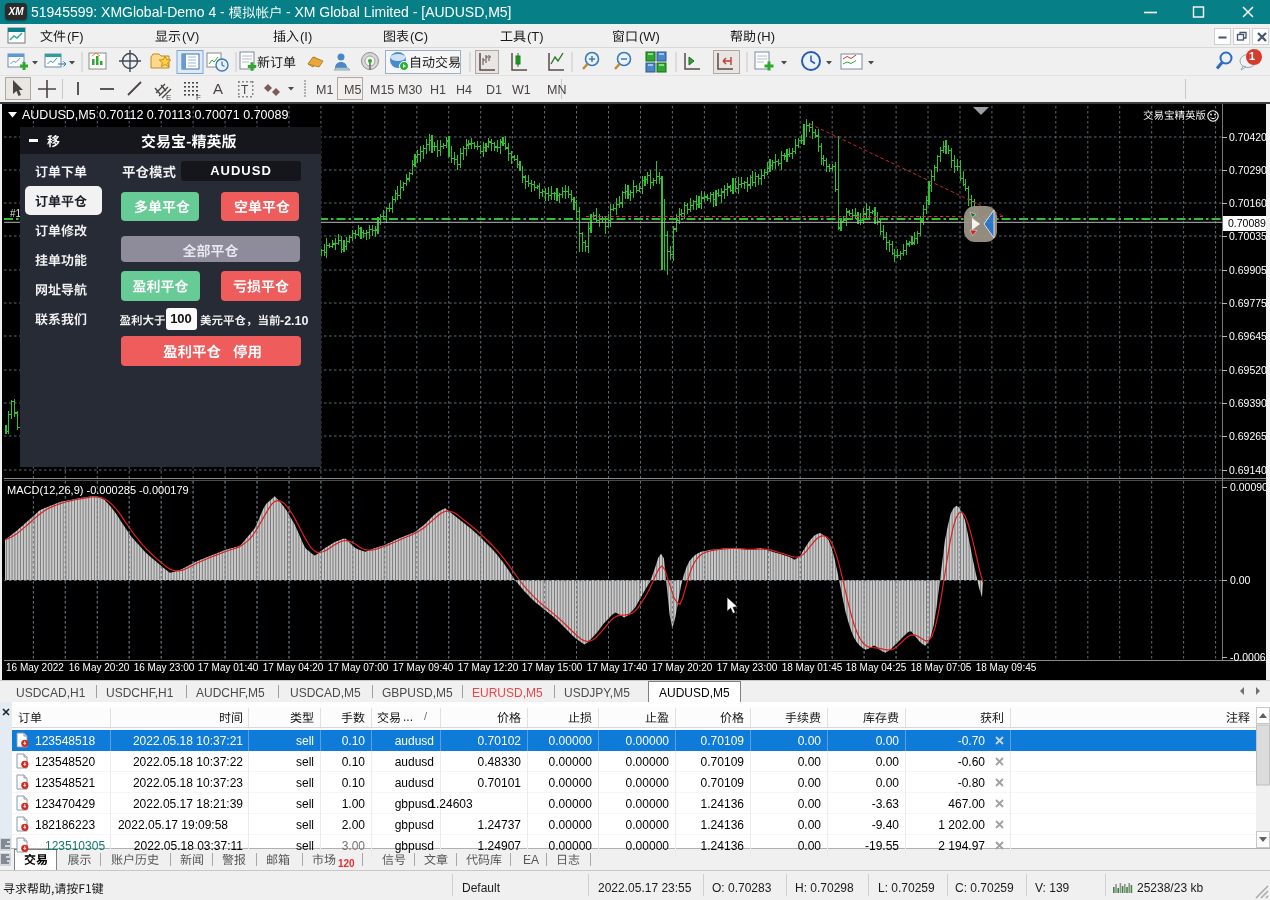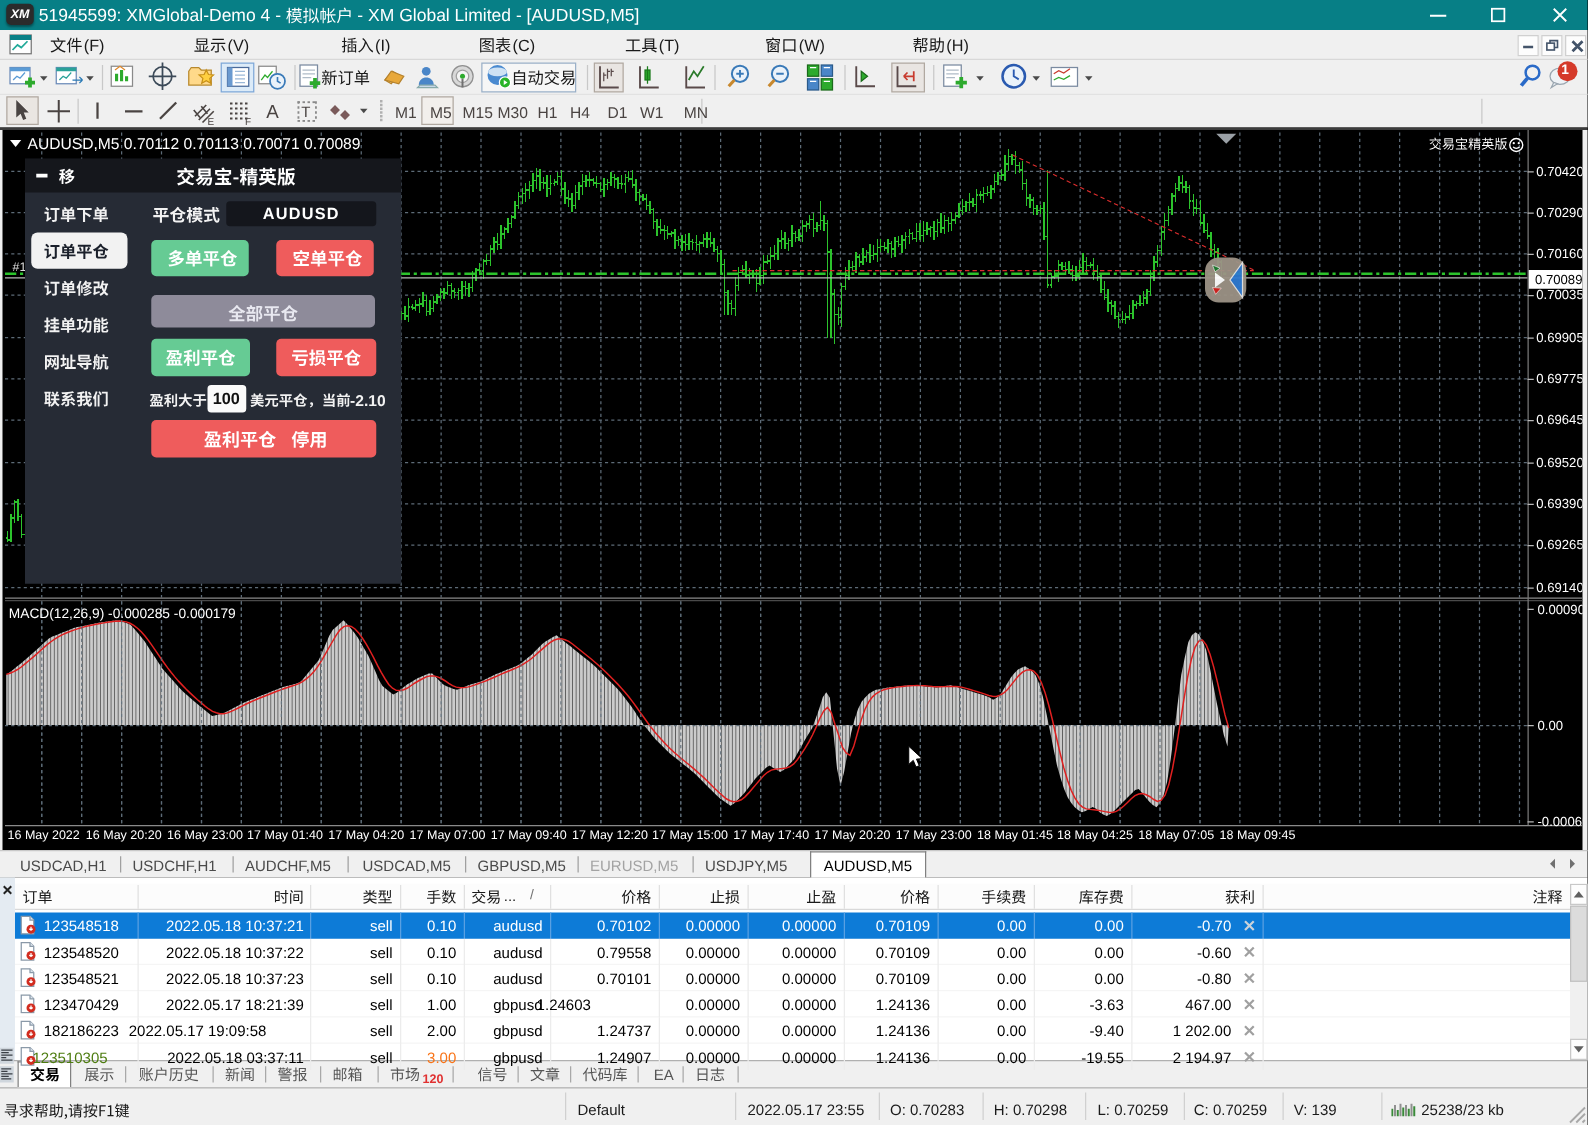--- a/index.html
+++ b/index.html
@@ -291,21 +291,21 @@
 <div style="position:absolute;left:221px;top:270.5px;width:80px;height:30px;background:#ef5c5c;border-radius:4px;z-index:21"></div>
 <div style="position:absolute;left:165.5px;top:307.5px;width:31px;height:22px;background:#fafafa;border-radius:3px;z-index:21;color:#111;font:bold 13px 'Liberation Sans';text-align:center;line-height:22px">100</div>
 <div style="position:absolute;left:280px;top:314px;color:#f2f2f2;font:bold 12.5px 'Liberation Sans';z-index:21">-2.10</div>
 <div style="position:absolute;left:121px;top:336px;width:180px;height:30px;background:#ef5c5c;border-radius:4px;z-index:21"></div>
 <div style="position:absolute;left:0;top:680px;width:1270px;height:22px;background:#f0f0f0;border-top:1px solid #c8c8c8"></div>
 <div style="position:absolute;left:16px;top:686px;font:12px 'Liberation Sans';color:#4a4a4a">USDCAD,H1</div>
 <div style="position:absolute;left:106px;top:686px;font:12px 'Liberation Sans';color:#4a4a4a">USDCHF,H1</div>
 <div style="position:absolute;left:196px;top:686px;font:12px 'Liberation Sans';color:#4a4a4a">AUDCHF,M5</div>
 <div style="position:absolute;left:290px;top:686px;font:12px 'Liberation Sans';color:#4a4a4a">USDCAD,M5</div>
 <div style="position:absolute;left:382px;top:686px;font:12px 'Liberation Sans';color:#4a4a4a">GBPUSD,M5</div>
-<div style="position:absolute;left:472px;top:686px;font:12px 'Liberation Sans';color:#a3a3a3">EURUSD,M5</div>
+<div style="position:absolute;left:472px;top:686px;font:12px 'Liberation Sans';color:#ef4444">EURUSD,M5</div>
 <div style="position:absolute;left:564px;top:686px;font:12px 'Liberation Sans';color:#4a4a4a">USDJPY,M5</div>
 <div style="position:absolute;left:96px;top:685px;width:1px;height:13px;background:#a0a0a0"></div>
 <div style="position:absolute;left:186px;top:685px;width:1px;height:13px;background:#a0a0a0"></div>
 <div style="position:absolute;left:278px;top:685px;width:1px;height:13px;background:#a0a0a0"></div>
 <div style="position:absolute;left:372px;top:685px;width:1px;height:13px;background:#a0a0a0"></div>
 <div style="position:absolute;left:462px;top:685px;width:1px;height:13px;background:#a0a0a0"></div>
 <div style="position:absolute;left:554px;top:685px;width:1px;height:13px;background:#a0a0a0"></div>
 <div style="position:absolute;left:648px;top:681px;width:93px;height:21px;background:#fff;border:1px solid #808080;border-bottom:none;z-index:5"></div>
 <div style="position:absolute;left:659px;top:686px;font:12px 'Liberation Sans';color:#000;z-index:6">AUDUSD,M5</div>
 <svg style="position:absolute;left:1236px;top:685px" width="30" height="12" viewBox="0 0 30 12">
@@ -383,21 +383,21 @@
     <path d="M1 1h7l3 3v11H1z" fill="#fff" stroke="#8a99a8"></path>
     <path d="M8 1v3h3" fill="#dde6ee" stroke="#8a99a8"></path>
     <circle cx="8.8" cy="11.3" r="3.6" fill="#d22d20"></circle>
     <path d="M8.8 9.3v3M8.8 12.3l-1.3-1.3M8.8 12.3l1.3-1.3" stroke="#fff" stroke-width="1"></path>
   </svg>
 <div style="position:absolute;left:35px;top:755px;font:12px 'Liberation Sans';color:#000;z-index:3">123548520</div>
 <div style="position:absolute;left:103px;top:755px;width:140px;text-align:right;font:12px 'Liberation Sans';color:#000;z-index:3;white-space:nowrap">2022.05.18 10:37:22</div>
 <div style="position:absolute;left:174px;top:755px;width:140px;text-align:right;font:12px 'Liberation Sans';color:#000;z-index:3;white-space:nowrap">sell</div>
 <div style="position:absolute;left:225px;top:755px;width:140px;text-align:right;font:12px 'Liberation Sans';color:#000;z-index:3;white-space:nowrap">0.10</div>
 <div style="position:absolute;left:294px;top:755px;width:140px;text-align:right;font:12px 'Liberation Sans';color:#000;z-index:3;white-space:nowrap">audusd</div>
-<div style="position:absolute;left:381px;top:755px;width:140px;text-align:right;font:12px 'Liberation Sans';color:#000;z-index:3;white-space:nowrap">0.79558</div>
+<div style="position:absolute;left:381px;top:755px;width:140px;text-align:right;font:12px 'Liberation Sans';color:#000;z-index:3;white-space:nowrap">0.48330</div>
 <div style="position:absolute;left:452px;top:755px;width:140px;text-align:right;font:12px 'Liberation Sans';color:#000;z-index:3;white-space:nowrap">0.00000</div>
 <div style="position:absolute;left:529px;top:755px;width:140px;text-align:right;font:12px 'Liberation Sans';color:#000;z-index:3;white-space:nowrap">0.00000</div>
 <div style="position:absolute;left:604px;top:755px;width:140px;text-align:right;font:12px 'Liberation Sans';color:#000;z-index:3;white-space:nowrap">0.70109</div>
 <div style="position:absolute;left:681px;top:755px;width:140px;text-align:right;font:12px 'Liberation Sans';color:#000;z-index:3;white-space:nowrap">0.00</div>
 <div style="position:absolute;left:759px;top:755px;width:140px;text-align:right;font:12px 'Liberation Sans';color:#000;z-index:3;white-space:nowrap">0.00</div>
 <div style="position:absolute;left:845px;top:755px;width:140px;text-align:right;font:12px 'Liberation Sans';color:#000;z-index:3;white-space:nowrap">-0.60</div>
 <svg style="position:absolute;left:994px;top:756px;z-index:3" width="11" height="11" viewBox="0 0 11 11">
     <path d="M2 2l7 7M9 2l-7 7" stroke="#a0a0a0" stroke-width="1.8"></path>
   </svg>
 <div style="position:absolute;left:110px;top:772px;width:1px;height:21px;background:#ececec;z-index:2"></div>
@@ -481,21 +481,21 @@
 <div style="position:absolute;left:905px;top:814px;width:1px;height:21px;background:#ececec;z-index:2"></div>
 <div style="position:absolute;left:1010px;top:814px;width:1px;height:21px;background:#ececec;z-index:2"></div>
 <div style="position:absolute;left:12px;top:834px;width:1244px;height:1px;background:#f5f5f5"></div>
 <svg style="position:absolute;left:16px;top:816px;z-index:3" width="13" height="16" viewBox="0 0 13 16">
     <path d="M1 1h7l3 3v11H1z" fill="#fff" stroke="#8a99a8"></path>
     <path d="M8 1v3h3" fill="#dde6ee" stroke="#8a99a8"></path>
     <circle cx="8.8" cy="11.3" r="3.6" fill="#d22d20"></circle>
     <path d="M8.8 9.3v3M8.8 12.3l-1.3-1.3M8.8 12.3l1.3-1.3" stroke="#fff" stroke-width="1"></path>
   </svg>
 <div style="position:absolute;left:35px;top:818px;font:12px 'Liberation Sans';color:#000;z-index:3">182186223</div>
-<div style="position:absolute;left:103px;top:818px;width:140px;text-align:left;font:12px 'Liberation Sans';color:#000;z-index:3;white-space:nowrap">2022.05.17 19:09:58</div>
+<div style="position:absolute;left:103px;top:818px;width:140px;text-align:center;font:12px 'Liberation Sans';color:#000;z-index:3;white-space:nowrap">2022.05.17 19:09:58</div>
 <div style="position:absolute;left:174px;top:818px;width:140px;text-align:right;font:12px 'Liberation Sans';color:#000;z-index:3;white-space:nowrap">sell</div>
 <div style="position:absolute;left:225px;top:818px;width:140px;text-align:right;font:12px 'Liberation Sans';color:#000;z-index:3;white-space:nowrap">2.00</div>
 <div style="position:absolute;left:294px;top:818px;width:140px;text-align:right;font:12px 'Liberation Sans';color:#000;z-index:3;white-space:nowrap">gbpusd</div>
 <div style="position:absolute;left:381px;top:818px;width:140px;text-align:right;font:12px 'Liberation Sans';color:#000;z-index:3;white-space:nowrap">1.24737</div>
 <div style="position:absolute;left:452px;top:818px;width:140px;text-align:right;font:12px 'Liberation Sans';color:#000;z-index:3;white-space:nowrap">0.00000</div>
 <div style="position:absolute;left:529px;top:818px;width:140px;text-align:right;font:12px 'Liberation Sans';color:#000;z-index:3;white-space:nowrap">0.00000</div>
 <div style="position:absolute;left:604px;top:818px;width:140px;text-align:right;font:12px 'Liberation Sans';color:#000;z-index:3;white-space:nowrap">1.24136</div>
 <div style="position:absolute;left:681px;top:818px;width:140px;text-align:right;font:12px 'Liberation Sans';color:#000;z-index:3;white-space:nowrap">0.00</div>
 <div style="position:absolute;left:759px;top:818px;width:140px;text-align:right;font:12px 'Liberation Sans';color:#000;z-index:3;white-space:nowrap">-9.40</div>
 <div style="position:absolute;left:845px;top:818px;width:140px;text-align:right;font:12px 'Liberation Sans';color:#000;z-index:3;white-space:nowrap">1 202.00</div>
@@ -514,24 +514,24 @@
 <div style="position:absolute;left:827px;top:835px;width:1px;height:21px;background:#ececec;z-index:2"></div>
 <div style="position:absolute;left:905px;top:835px;width:1px;height:21px;background:#ececec;z-index:2"></div>
 <div style="position:absolute;left:1010px;top:835px;width:1px;height:21px;background:#ececec;z-index:2"></div>
 <div style="position:absolute;left:12px;top:855px;width:1244px;height:1px;background:#f5f5f5"></div>
 <svg style="position:absolute;left:16px;top:837px;z-index:3" width="13" height="16" viewBox="0 0 13 16">
     <path d="M1 1h7l3 3v11H1z" fill="#fff" stroke="#8a99a8"></path>
     <path d="M8 1v3h3" fill="#dde6ee" stroke="#8a99a8"></path>
     <circle cx="8.8" cy="11.3" r="3.6" fill="#d22d20"></circle>
     <path d="M8.8 9.3v3M8.8 12.3l-1.3-1.3M8.8 12.3l1.3-1.3" stroke="#fff" stroke-width="1"></path>
   </svg>
-<div style="position:absolute;left:26px;top:839px;font:12px 'Liberation Sans';color:#4d7c0f;z-index:3">123510305</div>
+<div style="position:absolute;left:45px;top:839px;font:12px 'Liberation Sans';color:#0f766e;z-index:3">123510305</div>
 <div style="position:absolute;left:103px;top:839px;width:140px;text-align:right;font:12px 'Liberation Sans';color:#000;z-index:3;white-space:nowrap">2022.05.18 03:37:11</div>
 <div style="position:absolute;left:174px;top:839px;width:140px;text-align:right;font:12px 'Liberation Sans';color:#000;z-index:3;white-space:nowrap">sell</div>
-<div style="position:absolute;left:225px;top:839px;width:140px;text-align:right;font:12px 'Liberation Sans';color:#f97316;z-index:3;white-space:nowrap">3.00</div>
+<div style="position:absolute;left:225px;top:839px;width:140px;text-align:right;font:12px 'Liberation Sans';color:#737373;z-index:3;white-space:nowrap">3.00</div>
 <div style="position:absolute;left:294px;top:839px;width:140px;text-align:right;font:12px 'Liberation Sans';color:#000;z-index:3;white-space:nowrap">gbpusd</div>
 <div style="position:absolute;left:381px;top:839px;width:140px;text-align:right;font:12px 'Liberation Sans';color:#000;z-index:3;white-space:nowrap">1.24907</div>
 <div style="position:absolute;left:452px;top:839px;width:140px;text-align:right;font:12px 'Liberation Sans';color:#000;z-index:3;white-space:nowrap">0.00000</div>
 <div style="position:absolute;left:529px;top:839px;width:140px;text-align:right;font:12px 'Liberation Sans';color:#000;z-index:3;white-space:nowrap">0.00000</div>
 <div style="position:absolute;left:604px;top:839px;width:140px;text-align:right;font:12px 'Liberation Sans';color:#000;z-index:3;white-space:nowrap">1.24136</div>
 <div style="position:absolute;left:681px;top:839px;width:140px;text-align:right;font:12px 'Liberation Sans';color:#000;z-index:3;white-space:nowrap">0.00</div>
 <div style="position:absolute;left:759px;top:839px;width:140px;text-align:right;font:12px 'Liberation Sans';color:#000;z-index:3;white-space:nowrap">-19.55</div>
 <div style="position:absolute;left:845px;top:839px;width:140px;text-align:right;font:12px 'Liberation Sans';color:#000;z-index:3;white-space:nowrap">2 194.97</div>
 <svg style="position:absolute;left:994px;top:840px;z-index:3" width="11" height="11" viewBox="0 0 11 11">
     <path d="M2 2l7 7M9 2l-7 7" stroke="#a0a0a0" stroke-width="1.8"></path>

